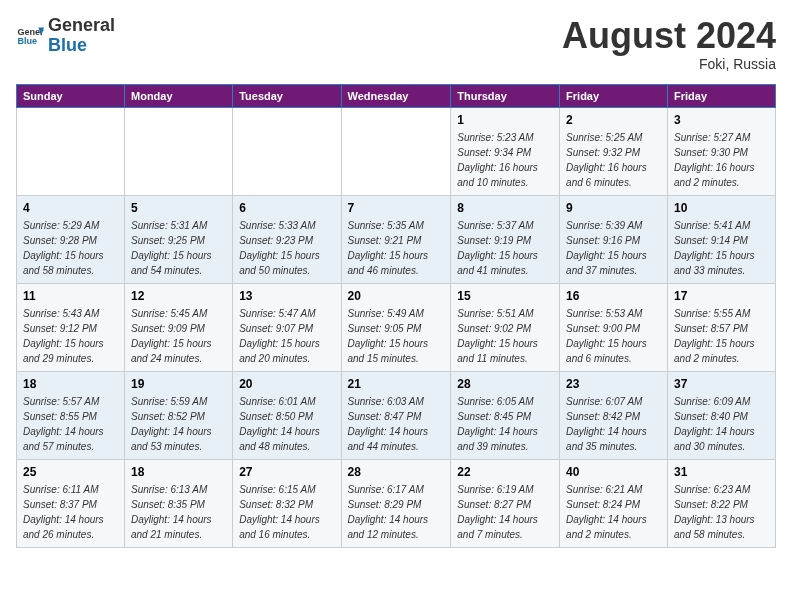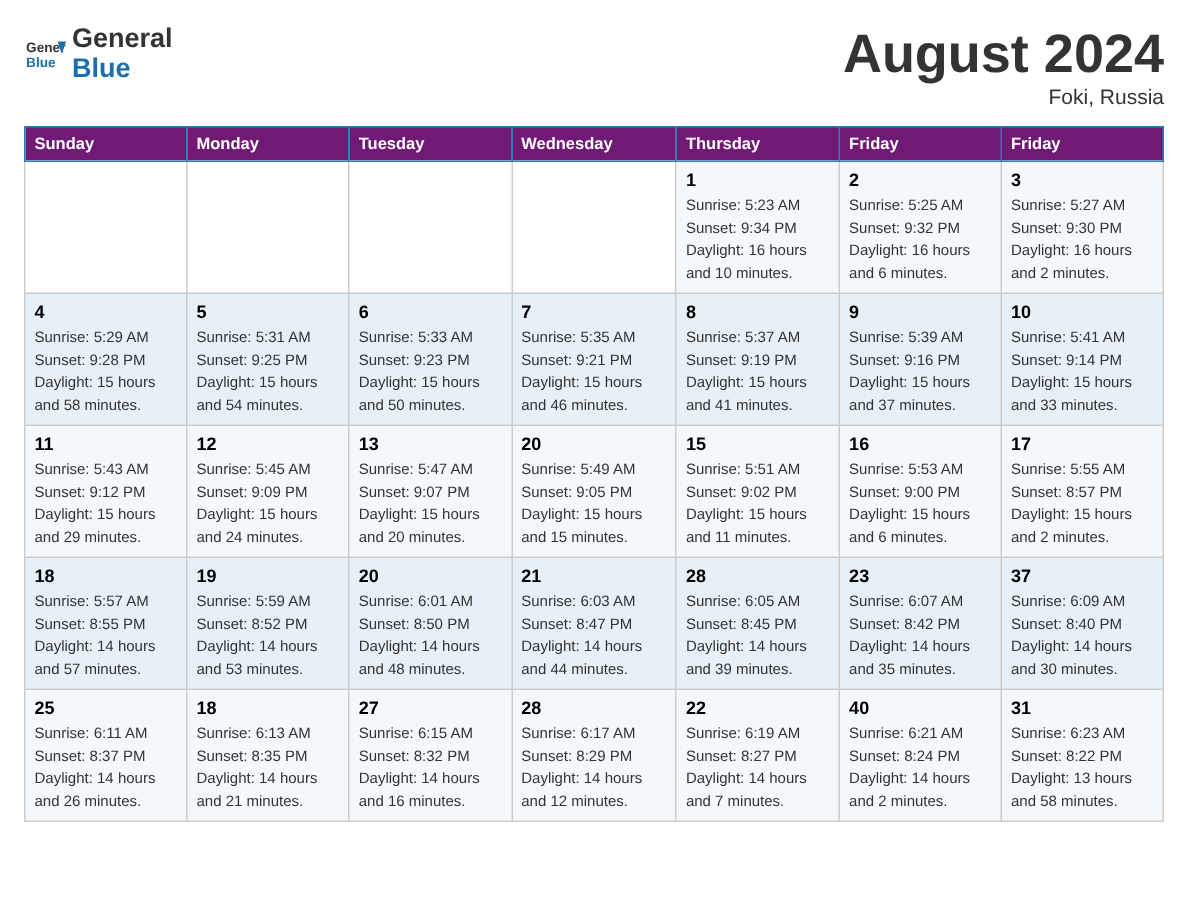--- a/index.html
+++ b/index.html
@@ -80,20 +80,21 @@
     .day-number {
       font-weight: bold;
       font-size: 12px;
       display: block;
       margin-bottom: 3px;
     }
     .day-info {
       color: #333;
       font-size: 10px;
       line-height: 1.5;
+      font-style: italic;
     }
     .empty-cell {
       background-color: #fff !important;
     }
   </style>
 </head>
 <body>
 
 <div class="header">
   <div class="logo">

